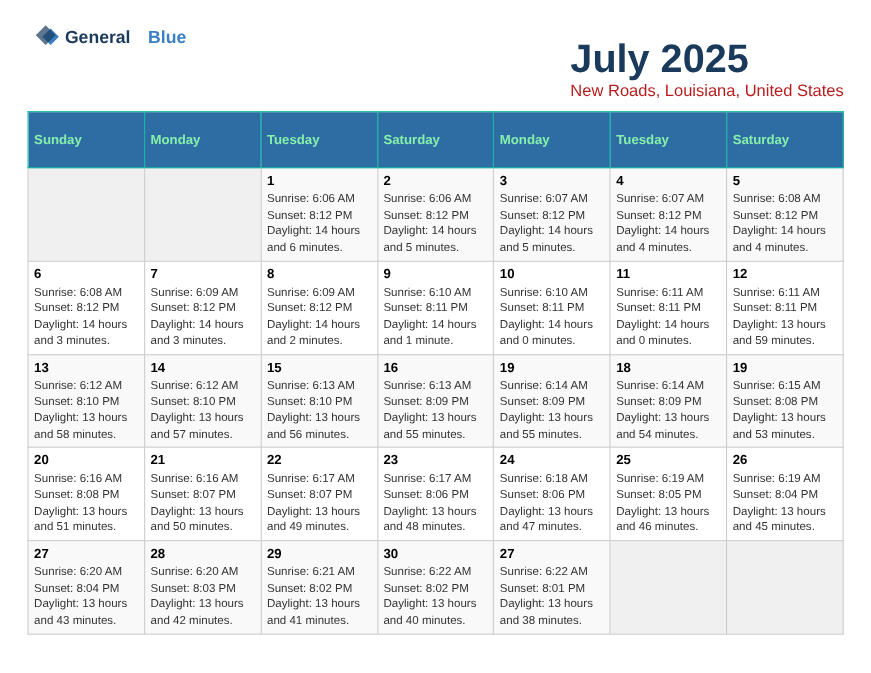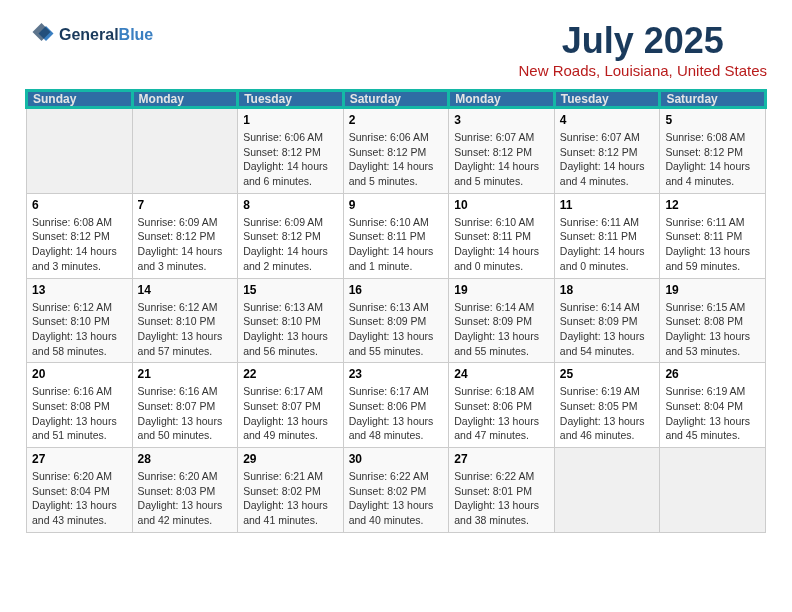--- a/index.html
+++ b/index.html
@@ -20,50 +20,51 @@
       display: flex;
       align-items: center;
       gap: 4px;
     }
     .logo-text {
       font-size: 16px;
       font-weight: bold;
       color: #1a3a5c;
       line-height: 1.2;
     }
-    .logo-blue { color: #3a7fc1; }
+    .logo-blue { color: #3a7fc1; padding-left: 16px; }
     .logo-icon {
       width: 30px;
       height: 30px;
     }
     .title-block {
-      text-align: center;
+      text-align: left;
+      margin-top: 12px;
     }
     .month-title {
       font-size: 36px;
       font-weight: bold;
       color: #1a3a5c;
     }
     .location-title {
       font-size: 15px;
       color: #b91c1c;
     }
     table {
       width: 100%;
       border-collapse: collapse;
       font-size: 11px;
     }
     thead th {
       background-color: #2e6da4;
-      color: #e5e5e5;
+      color: #86efac;
       text-align: left;
-      padding: 0 5px;
+      padding: 18px 5px;
       font-size: 12px;
       font-weight: bold;
-      border: 3px solid #14b8a6;
+      border: 1px solid #14b8a6;
     }
     tbody td {
       border: 1px solid #ccc;
       vertical-align: top;
       padding: 4px 5px;
       width: 14.28%;
       min-height: 80px;
     }
     .day-num {
       font-weight: bold;

